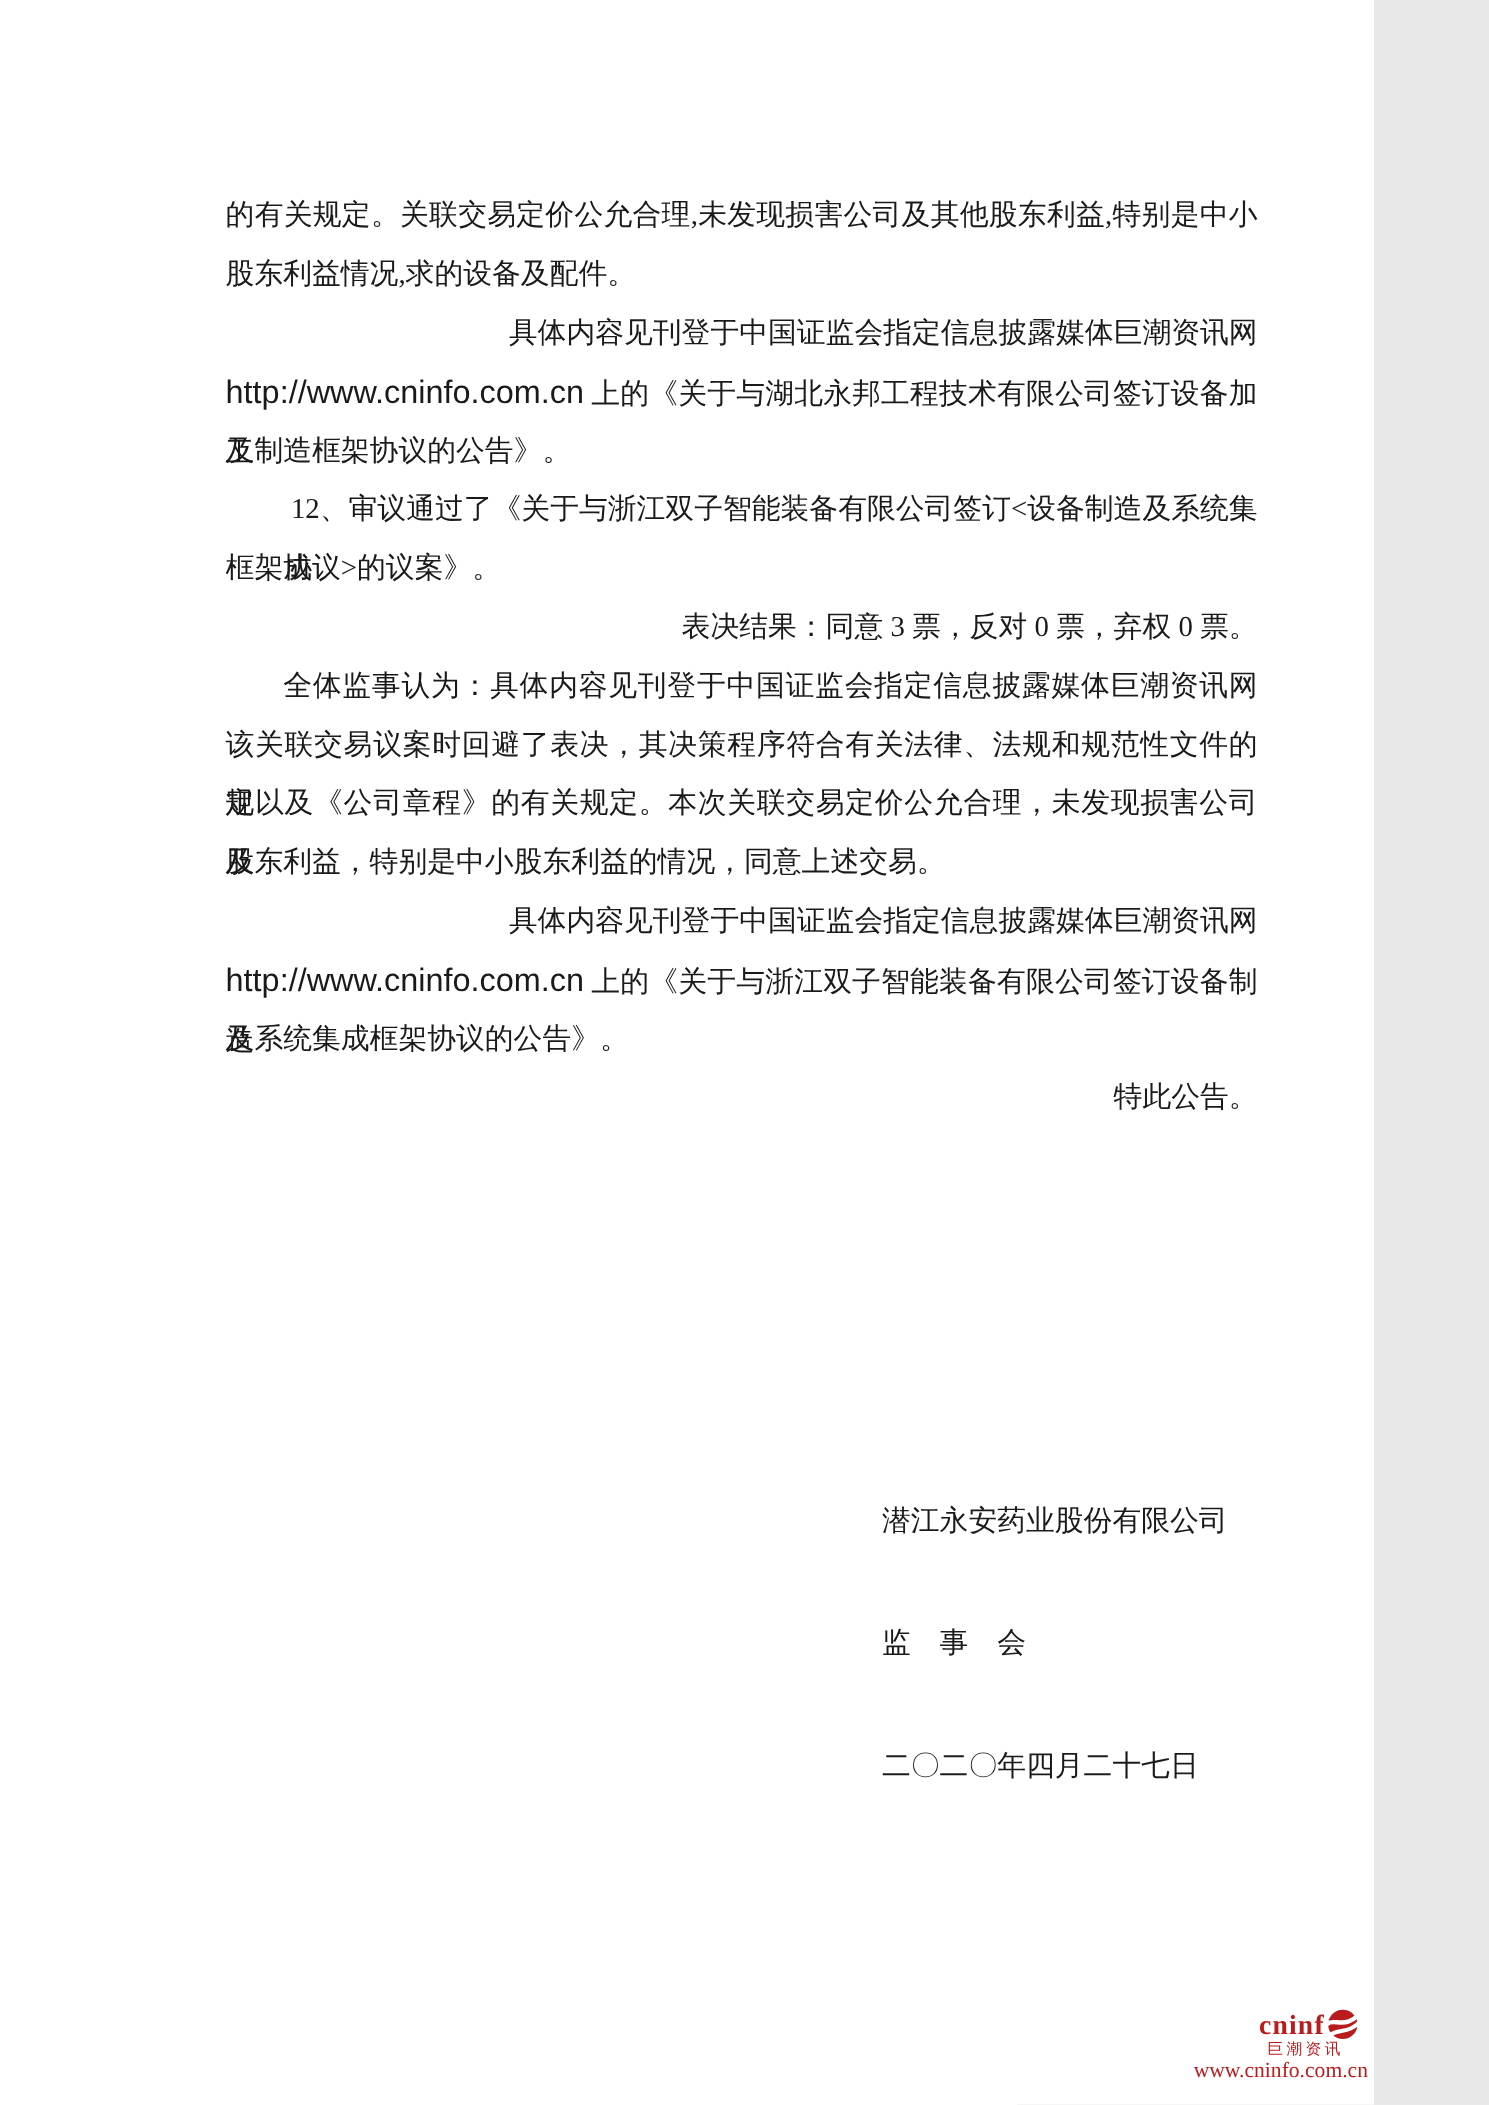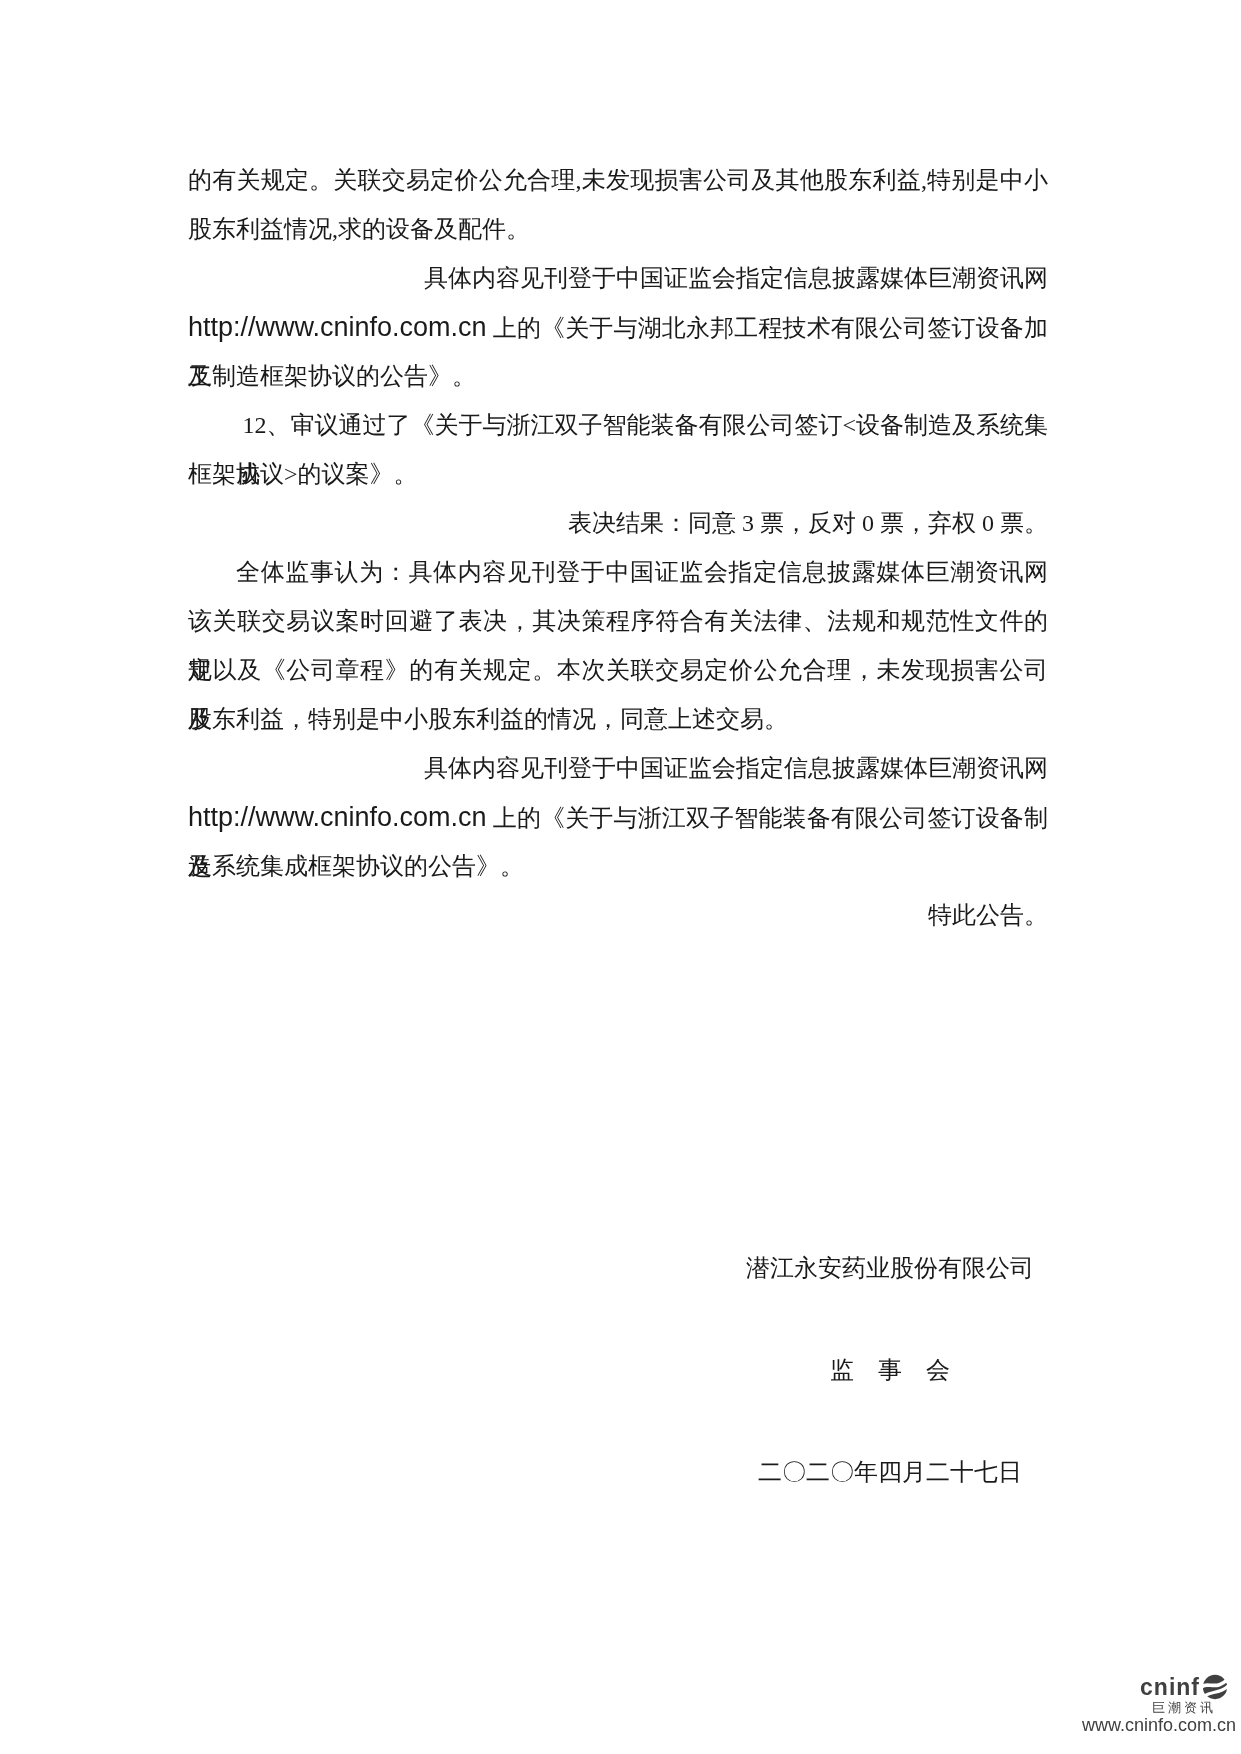--- a/index.html
+++ b/index.html
@@ -1,19 +1,19 @@
 <!DOCTYPE html>
 <html><head>
 <meta charset="utf-8">
 <title>Document</title>
 <style>
   html,body{margin:0;padding:0;background:#e8e8e8;}
   .page{
     position:relative;
-    width:1241px;height:1754px;
+    width:1145px;height:1754px;
     background:#ffffff;
     overflow:hidden;
     font-family:"Liberation Serif","DejaVu Serif",serif;
     color:#1a1a1a;
   }
   .body-text{
     position:absolute;
     left:188px;top:156px;width:860px;
     font-size:24px;
     line-height:49px;
@@ -29,21 +29,21 @@
   }
   .doc-line.indent{padding-left:48px;text-align:right;}
   .doc-line.indent.fill{padding-left:48px;}
   .mono{
     font-family:Liberation Sans, sans-serif;
     font-size:27px;
   }
   .signature{
     position:absolute;
     left:735px;top:1183px;width:310px;
-    text-align:center;
+    text-align:left;
     font-size:24px;
     line-height:34px;
     white-space:pre;
   }
   .watermark{
     position:absolute;
     right:5px;bottom:20px;
     text-align:right;
     font-family:"Liberation Sans","DejaVu Sans",sans-serif;
     line-height:1;
@@ -93,21 +93,21 @@
     <div class="doc-line">及系统集成框架协议的公告》。</div>
     <div class="doc-line indent">特此公告。</div>
   </div>
 
   <div class="signature">
     <div>潜江永安药业股份有限公司</div>
     <div>监　事　会</div>
     <div>二〇二〇年四月二十七日</div>
   </div>
 
-  <div class="watermark" style="color:#404040;">
+  <div class="watermark" style="color:#b91c1c;font-family:Liberation Serif, serif;">
     <div class="wm-row1">
       <span class="wm-cninf">cninf</span>
       <svg class="wm-swoosh" width="26" height="26" viewBox="0 0 32 32">
         <circle cx="16" cy="16" r="15" fill="currentColor"></circle>
         <path d="M-4 20 C 6 4, 16 26, 36 2" stroke="#ffffff" stroke-width="4.5" fill="none"></path>
         <path d="M-2 31 C 10 18, 20 28, 35 12" stroke="#ffffff" stroke-width="4" fill="none"></path>
       </svg>
     </div>
     <div class="wm-cn">巨潮资讯</div>
     <div class="wm-url">www.cninfo.com.cn</div>

